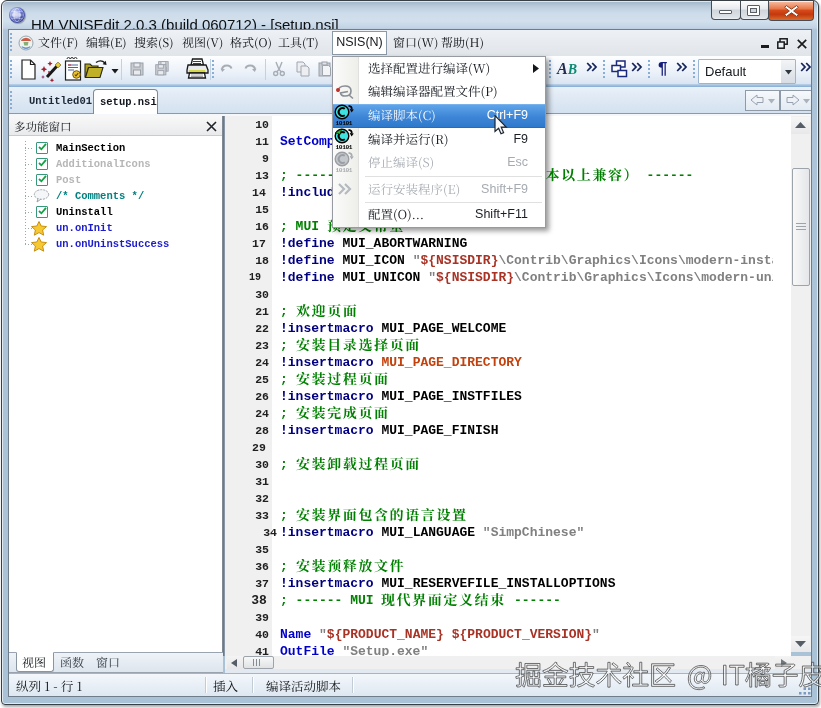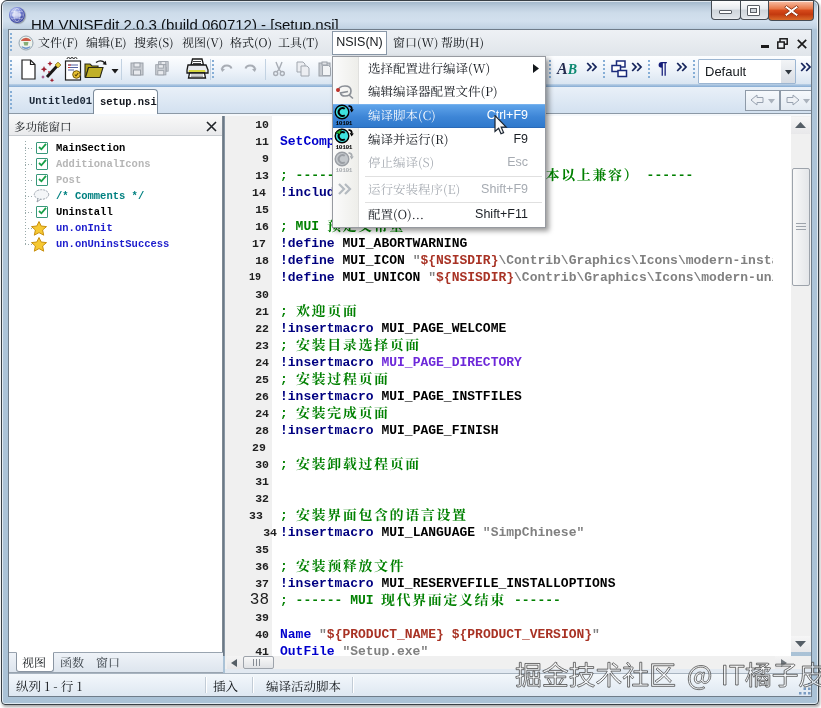--- a/index.html
+++ b/index.html
@@ -440,21 +440,21 @@
             <path transform="translate(31.20,0) scale(0.014000)" d="M705 -737V-527H300V-737ZM176 -766V88H197C251 88 300 57 300 42V-6H705V78H724C771 78 830 48 832 38V-714C854 -719 869 -728 877 -738L755 -835L694 -766H308L176 -820ZM300 -498H705V-283H300ZM300 -255H705V-35H300Z"></path>
             <path transform="translate(46.80,0) scale(0.014000)" d="M162 -428 154 -421C195 -381 241 -314 254 -255C363 -182 453 -394 162 -428ZM846 -574 776 -487H761L773 -744C793 -747 801 -750 809 -760L692 -847L644 -789H149L158 -761H652L645 -636H179L188 -607H644L638 -487H38L46 -459H438V-266C271 -193 114 -128 44 -104L134 13C145 7 153 -4 154 -17C276 -101 369 -171 438 -227V-58C438 -46 433 -40 417 -40C394 -40 285 -46 285 -46V-33C339 -25 362 -11 378 5C394 23 400 51 402 88C536 78 556 24 556 -55V-411C614 -179 721 -66 872 21C885 -34 918 -76 963 -87L966 -98C869 -125 766 -169 683 -248C750 -277 819 -314 866 -343C889 -338 899 -343 905 -352L781 -436C758 -393 708 -323 663 -269C618 -318 580 -379 556 -456L555 -459H945C960 -459 970 -464 973 -475C925 -516 846 -574 846 -574Z"></path>
             <path transform="translate(62.40,0) scale(0.014000)" d="M82 -828 73 -823C114 -765 162 -682 176 -610C286 -528 381 -747 82 -828ZM852 -547 792 -465H684V-625H902C917 -625 927 -630 930 -641C890 -679 822 -734 822 -734L762 -654H684V-796C710 -800 719 -810 720 -824L572 -837V-654H478C494 -685 508 -718 520 -753C542 -753 554 -763 558 -775L414 -810C402 -694 372 -573 335 -491L348 -483C391 -520 430 -568 462 -625H572V-465H344L352 -436H470C465 -290 435 -179 304 -93V-92C290 -100 277 -108 265 -118V-445C293 -450 308 -457 315 -467L200 -560L145 -489H35L41 -460H161V-108C123 -86 75 -55 38 -37L117 79C124 73 128 66 125 57C153 5 193 -56 210 -87C221 -104 232 -106 247 -88C330 20 419 63 622 63C715 63 824 63 897 63C903 18 928 -23 974 -33V-45C862 -39 769 -38 660 -38C500 -38 395 -48 319 -84C501 -149 571 -263 586 -436H650V-185C650 -118 662 -96 742 -96H803C914 -96 949 -119 949 -160C949 -181 945 -194 919 -205L916 -332H904C888 -276 874 -225 866 -210C861 -201 857 -199 849 -199C842 -199 830 -198 814 -198H776C758 -198 756 -202 756 -213V-436H935C949 -436 959 -441 962 -452C921 -491 852 -547 852 -547Z"></path>
             <path transform="translate(78.00,0) scale(0.014000)" d="M860 -219 797 -142H699V-262H900C913 -262 924 -267 927 -278C887 -313 822 -361 822 -361L765 -291H699V-379C724 -383 731 -392 732 -405L582 -419V-291H379L387 -262H582V-142H327L335 -113H582V88H605C649 88 699 70 699 62V-113H946C961 -113 971 -118 974 -129C931 -167 860 -219 860 -219ZM477 -776H366L375 -748H469C498 -655 540 -585 595 -530C518 -464 423 -409 314 -369L321 -355C451 -382 561 -426 651 -484C717 -437 798 -406 892 -382C904 -436 935 -472 981 -485V-497C893 -506 810 -522 737 -548C797 -600 845 -661 882 -729C907 -731 917 -734 925 -745L824 -835L760 -776ZM490 -748H760C734 -689 697 -635 652 -585C582 -623 526 -676 490 -748ZM339 -692 285 -613H268V-807C293 -810 303 -820 305 -835L154 -849V-613H31L39 -585H154V-400C94 -380 46 -365 18 -357L71 -224C82 -229 92 -241 95 -254L154 -292V-69C154 -57 150 -52 135 -52C115 -52 30 -58 30 -58V-44C72 -35 92 -22 106 -1C118 19 124 49 126 90C252 77 268 28 268 -57V-368C333 -414 385 -452 424 -483L419 -494L268 -439V-585H406C420 -585 430 -590 433 -601C399 -638 339 -692 339 -692Z"></path>
             <path transform="translate(93.60,0) scale(0.014000)" d="M596 -488 438 -501C437 -208 458 -41 33 76L40 91C327 41 454 -33 511 -138C623 -84 771 14 849 88C987 111 987 -133 520 -155C558 -238 559 -339 562 -461C584 -463 593 -473 596 -488ZM841 -857 774 -771H51L60 -743H404C402 -693 398 -633 395 -591H310L180 -643V-126H198C249 -126 302 -154 302 -166V-563H696V-153H717C758 -153 817 -176 818 -184V-547C836 -551 847 -558 853 -565L741 -650L687 -591H429C466 -631 509 -690 543 -743H935C949 -743 961 -748 964 -759C917 -799 841 -857 841 -857Z"></path>
             <path transform="translate(109.20,0) scale(0.014000)" d="M105 -577V83H126C185 83 221 61 221 52V3H772V75H793C853 75 894 50 894 43V-538C917 -542 928 -550 936 -559L826 -646L767 -577H431C475 -618 526 -674 568 -725H942C956 -725 967 -730 970 -741C921 -782 842 -840 842 -840L772 -754H34L42 -725H409L395 -577H233L105 -626ZM221 -26V-549H327V-26ZM772 -26H665V-549H772ZM436 -549H555V-397H436ZM436 -368H555V-211H436ZM436 -183H555V-26H436Z"></path>
           </g>
         </svg>
       </div>
 <div class="abs mono" style="left:24px;top:238px;width:20px;font-weight:bold;font-size:11.5px;line-height:17px;text-align:right;color:#202020">24</div>
-<div class="cl" style="top:238px"><span style="color:#000080">!insertmacro</span><span style="color:#6d28d9"> MUI_PAGE_DIRECTORY</span></div>
+<div class="cl" style="top:238px"><span style="color:#000080">!insertmacro</span><span style="color:#c2410c"> MUI_PAGE_DIRECTORY</span></div>
 <div class="abs mono" style="left:24px;top:255px;width:20px;font-weight:bold;font-size:11.5px;line-height:17px;text-align:right;color:#202020">25</div>
 <div class="cl" style="top:255px"><span style="color:#008000">; </span><span class="sp" style="width:93.6px"></span></div>
 <div style="position:absolute;left:70.60px;top:268.00px;width:0;height:0">
         <svg style="position:absolute;overflow:visible" width="1" height="1">
           <g fill="#008000">
             <path transform="translate(0.00,0) scale(0.014000)" d="M848 -520 783 -434H442L510 -574C542 -574 551 -584 554 -596L397 -635C383 -591 352 -514 317 -434H39L47 -406H304C267 -323 227 -240 197 -188C290 -164 376 -136 452 -107C357 -24 222 32 32 76L36 90C280 63 439 14 549 -68C653 -22 735 27 791 72C898 131 1041 -29 624 -138C685 -209 725 -296 758 -406H937C952 -406 962 -411 965 -422C921 -462 848 -520 848 -520ZM408 -849 401 -843C440 -810 469 -752 470 -698C484 -688 497 -682 510 -680H194C190 -701 183 -723 174 -746L161 -745C164 -693 121 -646 86 -627C52 -610 28 -578 40 -538C56 -494 112 -482 146 -506C181 -529 206 -580 198 -652H803C793 -612 777 -560 763 -525L772 -518C824 -545 892 -592 930 -628C951 -629 962 -631 970 -640L861 -743L797 -680H538C618 -695 644 -845 408 -849ZM315 -195C352 -256 392 -334 428 -406H623C599 -309 562 -230 508 -165C451 -176 387 -186 315 -195Z"></path>
             <path transform="translate(15.60,0) scale(0.014000)" d="M91 -794 82 -789C106 -749 128 -690 127 -637C213 -554 330 -726 91 -794ZM854 -377 792 -295H524C584 -309 603 -407 429 -404L421 -398C442 -379 463 -341 466 -308C475 -301 484 -297 493 -295H42L50 -267H374C293 -194 170 -129 28 -87L34 -74C126 -88 213 -107 291 -132V-74C291 -56 282 -45 230 -18L295 92C303 88 311 81 317 72C442 24 548 -26 608 -53L606 -66L405 -41V-177C453 -200 495 -226 530 -255C591 -69 710 25 881 86C895 31 926 -7 973 -19V-31C866 -47 762 -77 679 -129C745 -142 813 -160 860 -180C882 -174 891 -178 898 -188L787 -267H937C951 -267 962 -272 965 -283C923 -322 854 -377 854 -377ZM649 -149C607 -181 571 -220 546 -267H778C750 -233 698 -185 649 -149ZM37 -518 113 -402C123 -405 131 -415 135 -428C190 -477 234 -518 266 -551V-346H286C328 -346 376 -366 376 -375V-807C404 -811 411 -821 413 -835L266 -849V-585C171 -555 79 -528 37 -518ZM747 -833 596 -846V-674H398L406 -645H596V-462H419L427 -434H909C923 -434 933 -439 936 -450C897 -486 831 -539 831 -539L774 -462H714V-645H938C953 -645 963 -650 966 -661C925 -699 856 -753 856 -753L796 -674H714V-807C738 -811 746 -820 747 -833Z"></path>
             <path transform="translate(31.20,0) scale(0.014000)" d="M402 -537 394 -530C445 -467 468 -376 477 -317C565 -218 699 -442 402 -537ZM88 -830 78 -824C122 -766 172 -682 189 -609C300 -529 392 -750 88 -830ZM876 -727 820 -632H795V-804C819 -807 829 -816 831 -831L681 -845V-632H333L341 -604H681V-216C681 -202 675 -196 658 -196C633 -196 509 -204 509 -204V-190C565 -182 591 -169 609 -152C628 -135 634 -109 638 -74C776 -86 795 -130 795 -209V-604H948C962 -604 971 -609 974 -620C941 -662 876 -727 876 -727ZM168 -131C122 -103 64 -64 20 -40L101 84C110 78 114 69 112 59C148 0 205 -80 226 -114C238 -131 249 -135 262 -114C342 13 430 65 631 65C717 65 826 65 894 65C899 15 925 -25 971 -37V-49C864 -43 775 -41 669 -41C462 -41 358 -64 278 -148V-452C307 -457 321 -465 330 -474L209 -571L153 -497H29L35 -468H168Z"></path>
             <path transform="translate(46.80,0) scale(0.014000)" d="M312 -849C251 -799 127 -727 24 -687L27 -674C75 -678 125 -685 174 -692V-541H29L37 -513H163C136 -378 89 -236 17 -133L29 -121C85 -167 133 -219 174 -276V90H195C251 90 288 63 289 56V-420C313 -377 334 -323 336 -276C392 -226 453 -280 425 -347H608V-187H415L423 -159H608V30H349L357 58H959C974 58 984 53 987 42C946 4 877 -51 877 -51L815 30H726V-159H920C934 -159 945 -164 948 -174C908 -210 844 -261 844 -261L787 -187H726V-347H935C950 -347 960 -352 963 -363C924 -399 858 -452 858 -452L800 -376H411L413 -368C393 -397 354 -427 289 -450V-513H416C430 -513 440 -518 443 -529C409 -563 351 -614 351 -614L300 -541H289V-713C322 -721 352 -728 378 -736C410 -726 432 -729 444 -739ZM449 -765V-438H465C510 -438 559 -462 559 -472V-499H782V-457H801C839 -457 895 -480 896 -487V-718C916 -722 930 -731 936 -739L825 -822L772 -765H563L449 -810ZM559 -528V-736H782V-528Z"></path>
             <path transform="translate(62.40,0) scale(0.014000)" d="M596 -488 438 -501C437 -208 458 -41 33 76L40 91C327 41 454 -33 511 -138C623 -84 771 14 849 88C987 111 987 -133 520 -155C558 -238 559 -339 562 -461C584 -463 593 -473 596 -488ZM841 -857 774 -771H51L60 -743H404C402 -693 398 -633 395 -591H310L180 -643V-126H198C249 -126 302 -154 302 -166V-563H696V-153H717C758 -153 817 -176 818 -184V-547C836 -551 847 -558 853 -565L741 -650L687 -591H429C466 -631 509 -690 543 -743H935C949 -743 961 -748 964 -759C917 -799 841 -857 841 -857Z"></path>
@@ -492,21 +492,21 @@
             <path transform="translate(46.80,0) scale(0.014000)" d="M746 -818 738 -811C777 -781 827 -727 846 -682C950 -635 1002 -829 746 -818ZM350 -506 220 -548C210 -520 191 -477 170 -432H50L58 -403H156C138 -365 118 -327 102 -298C86 -292 70 -284 60 -276L154 -207L194 -249H279V-152C177 -143 92 -138 44 -136L93 -8C105 -10 116 -18 122 -31L279 -74V85H297C350 85 381 65 381 59V-103C455 -126 516 -145 565 -162L563 -176L381 -160V-249H542C556 -249 566 -254 569 -265C533 -298 473 -345 473 -345L420 -277H381V-346C407 -350 415 -360 417 -374L294 -387V-277H202C221 -313 245 -359 267 -403H530C544 -403 554 -408 556 -419C519 -452 459 -496 459 -496L406 -432H281L307 -488C333 -484 345 -495 350 -506ZM866 -659 806 -577H684C681 -647 682 -720 683 -796C708 -800 717 -811 719 -824L574 -841C574 -749 575 -660 580 -577H352V-685H518C532 -685 542 -690 545 -701C512 -735 455 -785 455 -785L405 -714H352V-800C378 -805 386 -815 388 -829L245 -841V-714H79L87 -685H245V-577H35L43 -549H582C592 -396 614 -260 663 -150C605 -68 531 6 439 63L447 75C550 35 633 -19 700 -81C730 -33 767 9 813 43C861 78 933 111 969 67C984 51 978 25 945 -25L964 -188L953 -190C937 -147 913 -93 898 -67C889 -49 882 -49 867 -61C829 -87 799 -121 775 -162C845 -248 893 -343 928 -435C953 -433 964 -439 969 -450L819 -515C801 -432 772 -345 730 -263C704 -345 691 -442 685 -549H948C962 -549 973 -554 976 -565C935 -604 866 -659 866 -659Z"></path>
             <path transform="translate(62.40,0) scale(0.014000)" d="M402 -537 394 -530C445 -467 468 -376 477 -317C565 -218 699 -442 402 -537ZM88 -830 78 -824C122 -766 172 -682 189 -609C300 -529 392 -750 88 -830ZM876 -727 820 -632H795V-804C819 -807 829 -816 831 -831L681 -845V-632H333L341 -604H681V-216C681 -202 675 -196 658 -196C633 -196 509 -204 509 -204V-190C565 -182 591 -169 609 -152C628 -135 634 -109 638 -74C776 -86 795 -130 795 -209V-604H948C962 -604 971 -609 974 -620C941 -662 876 -727 876 -727ZM168 -131C122 -103 64 -64 20 -40L101 84C110 78 114 69 112 59C148 0 205 -80 226 -114C238 -131 249 -135 262 -114C342 13 430 65 631 65C717 65 826 65 894 65C899 15 925 -25 971 -37V-49C864 -43 775 -41 669 -41C462 -41 358 -64 278 -148V-452C307 -457 321 -465 330 -474L209 -571L153 -497H29L35 -468H168Z"></path>
             <path transform="translate(78.00,0) scale(0.014000)" d="M312 -849C251 -799 127 -727 24 -687L27 -674C75 -678 125 -685 174 -692V-541H29L37 -513H163C136 -378 89 -236 17 -133L29 -121C85 -167 133 -219 174 -276V90H195C251 90 288 63 289 56V-420C313 -377 334 -323 336 -276C392 -226 453 -280 425 -347H608V-187H415L423 -159H608V30H349L357 58H959C974 58 984 53 987 42C946 4 877 -51 877 -51L815 30H726V-159H920C934 -159 945 -164 948 -174C908 -210 844 -261 844 -261L787 -187H726V-347H935C950 -347 960 -352 963 -363C924 -399 858 -452 858 -452L800 -376H411L413 -368C393 -397 354 -427 289 -450V-513H416C430 -513 440 -518 443 -529C409 -563 351 -614 351 -614L300 -541H289V-713C322 -721 352 -728 378 -736C410 -726 432 -729 444 -739ZM449 -765V-438H465C510 -438 559 -462 559 -472V-499H782V-457H801C839 -457 895 -480 896 -487V-718C916 -722 930 -731 936 -739L825 -822L772 -765H563L449 -810ZM559 -528V-736H782V-528Z"></path>
             <path transform="translate(93.60,0) scale(0.014000)" d="M596 -488 438 -501C437 -208 458 -41 33 76L40 91C327 41 454 -33 511 -138C623 -84 771 14 849 88C987 111 987 -133 520 -155C558 -238 559 -339 562 -461C584 -463 593 -473 596 -488ZM841 -857 774 -771H51L60 -743H404C402 -693 398 -633 395 -591H310L180 -643V-126H198C249 -126 302 -154 302 -166V-563H696V-153H717C758 -153 817 -176 818 -184V-547C836 -551 847 -558 853 -565L741 -650L687 -591H429C466 -631 509 -690 543 -743H935C949 -743 961 -748 964 -759C917 -799 841 -857 841 -857Z"></path>
             <path transform="translate(109.20,0) scale(0.014000)" d="M105 -577V83H126C185 83 221 61 221 52V3H772V75H793C853 75 894 50 894 43V-538C917 -542 928 -550 936 -559L826 -646L767 -577H431C475 -618 526 -674 568 -725H942C956 -725 967 -730 970 -741C921 -782 842 -840 842 -840L772 -754H34L42 -725H409L395 -577H233L105 -626ZM221 -26V-549H327V-26ZM772 -26H665V-549H772ZM436 -549H555V-397H436ZM436 -368H555V-211H436ZM436 -183H555V-26H436Z"></path>
           </g>
         </svg>
       </div>
 <div class="abs mono" style="left:24px;top:357px;width:20px;font-weight:bold;font-size:11.5px;line-height:17px;text-align:right;color:#202020">31</div>
 <div class="abs mono" style="left:24px;top:374px;width:20px;font-weight:bold;font-size:11.5px;line-height:17px;text-align:right;color:#202020">32</div>
-<div class="abs mono" style="left:24px;top:391px;width:20px;font-weight:bold;font-size:11.5px;line-height:17px;color:#202020">33</div>
+<div class="abs mono" style="left:24px;top:391px;width:20px;font-weight:bold;font-size:11.5px;line-height:17px;text-align:right;color:#202020">33</div>
 <div class="cl" style="top:391px"><span style="color:#008000">; </span><span class="sp" style="width:171.6px"></span></div>
 <div style="position:absolute;left:70.60px;top:404.00px;width:0;height:0">
         <svg style="position:absolute;overflow:visible" width="1" height="1">
           <g fill="#008000">
             <path transform="translate(0.00,0) scale(0.014000)" d="M848 -520 783 -434H442L510 -574C542 -574 551 -584 554 -596L397 -635C383 -591 352 -514 317 -434H39L47 -406H304C267 -323 227 -240 197 -188C290 -164 376 -136 452 -107C357 -24 222 32 32 76L36 90C280 63 439 14 549 -68C653 -22 735 27 791 72C898 131 1041 -29 624 -138C685 -209 725 -296 758 -406H937C952 -406 962 -411 965 -422C921 -462 848 -520 848 -520ZM408 -849 401 -843C440 -810 469 -752 470 -698C484 -688 497 -682 510 -680H194C190 -701 183 -723 174 -746L161 -745C164 -693 121 -646 86 -627C52 -610 28 -578 40 -538C56 -494 112 -482 146 -506C181 -529 206 -580 198 -652H803C793 -612 777 -560 763 -525L772 -518C824 -545 892 -592 930 -628C951 -629 962 -631 970 -640L861 -743L797 -680H538C618 -695 644 -845 408 -849ZM315 -195C352 -256 392 -334 428 -406H623C599 -309 562 -230 508 -165C451 -176 387 -186 315 -195Z"></path>
             <path transform="translate(15.60,0) scale(0.014000)" d="M91 -794 82 -789C106 -749 128 -690 127 -637C213 -554 330 -726 91 -794ZM854 -377 792 -295H524C584 -309 603 -407 429 -404L421 -398C442 -379 463 -341 466 -308C475 -301 484 -297 493 -295H42L50 -267H374C293 -194 170 -129 28 -87L34 -74C126 -88 213 -107 291 -132V-74C291 -56 282 -45 230 -18L295 92C303 88 311 81 317 72C442 24 548 -26 608 -53L606 -66L405 -41V-177C453 -200 495 -226 530 -255C591 -69 710 25 881 86C895 31 926 -7 973 -19V-31C866 -47 762 -77 679 -129C745 -142 813 -160 860 -180C882 -174 891 -178 898 -188L787 -267H937C951 -267 962 -272 965 -283C923 -322 854 -377 854 -377ZM649 -149C607 -181 571 -220 546 -267H778C750 -233 698 -185 649 -149ZM37 -518 113 -402C123 -405 131 -415 135 -428C190 -477 234 -518 266 -551V-346H286C328 -346 376 -366 376 -375V-807C404 -811 411 -821 413 -835L266 -849V-585C171 -555 79 -528 37 -518ZM747 -833 596 -846V-674H398L406 -645H596V-462H419L427 -434H909C923 -434 933 -439 936 -450C897 -486 831 -539 831 -539L774 -462H714V-645H938C953 -645 963 -650 966 -661C925 -699 856 -753 856 -753L796 -674H714V-807C738 -811 746 -820 747 -833Z"></path>
             <path transform="translate(31.20,0) scale(0.014000)" d="M441 -596V-456H278V-596ZM441 -625H278V-759H441ZM555 -596H727V-456H555ZM555 -625V-759H727V-625ZM584 -320V89H607C646 89 700 67 700 58V-273C753 -230 816 -198 886 -172C897 -228 926 -266 969 -279L970 -290C836 -306 684 -347 603 -427H727V-385H747C785 -385 844 -406 845 -414V-739C865 -743 879 -753 885 -761L771 -847L717 -787H286L162 -836V-373H180C228 -373 278 -399 278 -411V-427H344C280 -328 170 -244 29 -191L36 -177C138 -199 228 -229 303 -270V-198C303 -96 267 10 60 80L67 91C362 38 416 -81 418 -196V-278C442 -281 449 -291 451 -304L372 -311C419 -345 459 -383 490 -427H578C598 -384 624 -346 655 -314Z"></path>
             <path transform="translate(46.80,0) scale(0.014000)" d="M105 -577V83H126C185 83 221 61 221 52V3H772V75H793C853 75 894 50 894 43V-538C917 -542 928 -550 936 -559L826 -646L767 -577H431C475 -618 526 -674 568 -725H942C956 -725 967 -730 970 -741C921 -782 842 -840 842 -840L772 -754H34L42 -725H409L395 -577H233L105 -626ZM221 -26V-549H327V-26ZM772 -26H665V-549H772ZM436 -549H555V-397H436ZM436 -368H555V-211H436ZM436 -183H555V-26H436Z"></path>
             <path transform="translate(62.40,0) scale(0.014000)" d="M256 -852C209 -676 118 -505 29 -401L40 -392C93 -424 143 -462 189 -507V-49C189 56 246 71 396 71H600C905 71 965 54 965 -8C965 -30 951 -43 907 -57L903 -212H893C864 -127 846 -84 830 -60C819 -48 808 -42 783 -40C751 -38 686 -37 608 -37H392C321 -37 305 -45 305 -76V-294H489V-234H509C533 -234 564 -243 585 -252C596 -257 605 -262 605 -265V-485C626 -489 640 -498 646 -506L534 -591L480 -533H315L239 -562C263 -590 286 -621 307 -654H757C750 -405 735 -283 708 -258C699 -250 690 -247 675 -247C657 -247 612 -250 585 -252L583 -239C618 -230 641 -218 654 -201C666 -185 669 -157 669 -119C720 -119 762 -132 794 -161C848 -208 866 -322 875 -634C897 -637 909 -644 917 -653L810 -744L747 -682H325C342 -711 359 -742 374 -775C397 -773 410 -781 415 -794ZM489 -322H305V-505H489Z"></path>
             <path transform="translate(78.00,0) scale(0.014000)" d="M409 -639 401 -633C434 -600 464 -545 468 -497C570 -421 672 -617 409 -639ZM538 -774C604 -645 740 -549 893 -492C900 -535 930 -585 978 -599L980 -615C831 -641 647 -692 554 -786C585 -789 598 -795 602 -808L430 -850C387 -729 204 -556 32 -468L38 -456C235 -517 442 -649 538 -774ZM310 52V9H701V84H720C759 84 819 64 820 57V-191C842 -195 856 -205 863 -213L745 -302L690 -241H645C682 -291 731 -362 757 -403C781 -405 797 -411 805 -419L702 -512L647 -455H185L194 -427H642C611 -379 568 -316 531 -266C553 -253 574 -245 593 -241H317L194 -289V89H210C258 89 310 63 310 52ZM701 -20H310V-212H701Z"></path>
@@ -531,21 +531,21 @@
             <path transform="translate(31.20,0) scale(0.014000)" d="M779 -489 632 -502C632 -211 649 -39 363 79L372 94C553 47 645 -18 692 -104C755 -57 833 17 871 78C994 124 1032 -100 700 -119C742 -210 742 -323 745 -463C767 -465 777 -475 779 -489ZM105 -667 96 -659C145 -623 197 -557 209 -498L224 -491H41L50 -462H174V-57C174 -45 170 -38 155 -38C135 -38 49 -45 49 -45V-31C94 -24 114 -10 127 6C140 23 144 50 145 85C266 75 283 22 283 -53V-462H339C332 -420 320 -365 310 -330L322 -323C360 -354 414 -407 443 -443L463 -445V-108H479C523 -108 566 -132 566 -143V-561H812V-136H829C864 -136 915 -157 916 -165V-547C933 -551 946 -558 951 -565L852 -642L803 -589H645C679 -631 717 -691 747 -745H939C953 -745 964 -750 966 -761C925 -798 856 -850 856 -850L796 -773H436L442 -751L359 -831L297 -771H57L66 -742H299C285 -706 265 -663 245 -624C215 -644 169 -661 105 -667ZM612 -589H572L463 -634V-472L387 -545L333 -491H264C297 -504 310 -552 277 -595C331 -633 386 -681 422 -719C444 -720 454 -723 463 -731L448 -745H621C619 -695 616 -632 612 -589Z"></path>
             <path transform="translate(46.80,0) scale(0.014000)" d="M459 -659 338 -698C333 -650 315 -551 300 -488L311 -483C354 -533 401 -600 424 -639C445 -638 456 -649 459 -659ZM73 -676 61 -672C76 -625 90 -558 86 -503C154 -428 254 -569 73 -676ZM790 -399 735 -325H694V-405C719 -408 726 -417 729 -430L581 -444V-325H413L421 -296H581V-164H363L371 -136H581V89H602C645 89 694 68 694 59V-136H936C951 -136 961 -141 964 -152C922 -192 851 -249 851 -249L788 -164H694V-296H864C878 -296 889 -301 892 -312C854 -348 790 -399 790 -399ZM368 -512 323 -453H288V-736C321 -742 351 -748 376 -754C400 -745 419 -744 429 -750H471C500 -661 543 -592 598 -539C554 -498 502 -463 443 -432C446 -434 448 -437 449 -440C418 -470 368 -512 368 -512ZM288 61V-358C311 -316 333 -264 338 -219C421 -149 512 -308 288 -388V-424H423H427C409 -415 390 -407 370 -399L377 -386C485 -410 576 -447 652 -495C718 -448 797 -416 889 -392C900 -441 929 -474 972 -485V-497C885 -508 803 -525 731 -553C791 -605 837 -665 872 -733C895 -734 905 -737 912 -747L809 -838L746 -778H408L331 -850C268 -810 141 -753 39 -724L42 -710C91 -712 142 -716 192 -722V-453H35L43 -424H170C144 -293 97 -158 26 -58L38 -46C100 -98 151 -158 192 -224V90H209C256 90 288 68 288 61ZM649 -591C582 -629 528 -681 492 -750H748C724 -693 691 -639 649 -591Z"></path>
             <path transform="translate(62.40,0) scale(0.014000)" d="M171 -843 162 -838C195 -794 230 -727 238 -668C340 -590 440 -789 171 -843ZM422 -719 363 -640H31L39 -612H140C146 -370 137 -119 24 81L33 91C185 -47 232 -237 247 -442H345C337 -186 323 -69 296 -44C288 -36 279 -34 264 -34C246 -34 203 -37 176 -39L175 -25C208 -17 230 -5 243 11C255 25 257 52 257 85C305 85 345 73 375 45C425 0 444 -111 452 -424C474 -427 486 -434 494 -443L392 -528L335 -470H249C252 -517 254 -564 255 -612H502C516 -612 526 -617 529 -628C489 -665 422 -719 422 -719ZM748 -815 582 -849C568 -669 522 -480 465 -353L477 -346C521 -386 559 -435 592 -490C607 -381 628 -282 662 -193C602 -89 515 4 393 79L401 89C531 41 628 -25 702 -104C744 -25 799 41 873 92C888 37 921 5 976 -7L979 -17C891 -57 819 -112 763 -179C843 -296 884 -436 905 -590H951C966 -590 977 -595 979 -606C937 -645 867 -701 867 -701L806 -618H655C677 -671 695 -730 711 -792C733 -793 745 -802 748 -815ZM644 -590H774C765 -477 742 -369 700 -270C658 -342 628 -425 608 -518C621 -541 633 -565 644 -590Z"></path>
             <path transform="translate(78.00,0) scale(0.014000)" d="M391 -847 384 -841C430 -795 478 -722 491 -657C609 -577 704 -811 391 -847ZM659 -593C637 -458 588 -336 505 -231C396 -319 313 -436 269 -593ZM836 -716 765 -621H41L49 -593H250C286 -409 352 -269 444 -162C345 -64 210 18 32 78L37 89C235 50 387 -14 503 -101C597 -15 713 46 847 90C869 30 912 -7 972 -15L975 -27C833 -57 700 -103 587 -173C700 -286 768 -428 803 -593H933C948 -593 958 -598 961 -609C915 -652 836 -716 836 -716Z"></path>
             <path transform="translate(93.60,0) scale(0.014000)" d="M576 -837V-599H467C485 -639 502 -682 516 -727C538 -727 551 -735 555 -747L401 -795C384 -645 343 -485 297 -379L310 -371C366 -424 414 -492 453 -570H576V-327H300L308 -298H576V88H601C647 88 698 65 698 53V-298H954C969 -298 979 -303 982 -314C939 -355 866 -414 866 -414L801 -327H698V-570H926C940 -570 950 -575 953 -586C912 -625 841 -682 841 -682L779 -599H698V-792C726 -796 733 -807 736 -821ZM214 -848C176 -659 98 -463 21 -339L33 -331C75 -365 114 -404 150 -448V88H171C218 88 266 62 268 54V-532C287 -535 295 -542 298 -551L237 -574C272 -634 303 -701 330 -773C354 -771 366 -779 371 -791Z"></path>
           </g>
         </svg>
       </div>
 <div class="abs mono" style="left:24px;top:459px;width:20px;font-weight:bold;font-size:11.5px;line-height:17px;text-align:right;color:#202020">37</div>
 <div class="cl" style="top:459px"><span style="color:#000080">!insertmacro</span><span style="color:#000000"> MUI_RESERVEFILE_INSTALLOPTIONS</span></div>
-<div class="abs mono" style="left:24px;top:476px;width:20px;font-weight:normal;font-size:16px;line-height:17px;text-align:right;color:#202020">38</div>
+<div class="abs mono" style="left:24px;top:476px;width:20px;font-weight:bold;font-size:13px;line-height:17px;text-align:center;color:#202020">38</div>
 <div class="cl" style="top:476px"><span style="color:#008000">; ------ MUI </span><span class="sp" style="width:124.8px"></span><span style="color:#008000"> ------</span></div>
 <div style="position:absolute;left:156.40px;top:489.00px;width:0;height:0">
         <svg style="position:absolute;overflow:visible" width="1" height="1">
           <g fill="#008000">
             <path transform="translate(0.00,0) scale(0.014000)" d="M434 -818V-226H453C508 -226 541 -247 541 -255V-744H802V-238H821C877 -238 915 -261 915 -267V-734C937 -738 948 -745 955 -754L852 -834L798 -772H552ZM760 -661 613 -674C612 -318 635 -90 253 72L262 87C492 21 606 -68 663 -184V-20C663 45 677 65 756 65H823C939 65 976 43 976 3C976 -15 971 -27 946 -38L943 -173H931C916 -115 902 -60 894 -44C889 -34 885 -32 876 -31C868 -31 853 -31 832 -31H784C764 -31 761 -35 761 -47V-296C780 -299 790 -308 791 -321L707 -329C722 -418 722 -520 725 -634C748 -636 758 -646 760 -661ZM315 -826 257 -748H22L30 -719H147V-459H35L43 -430H147V-148C90 -133 44 -122 16 -116L78 16C90 12 99 1 103 -12C246 -96 345 -163 408 -210L405 -221L261 -179V-430H380C393 -430 403 -435 405 -446C378 -480 327 -531 327 -531L282 -459H261V-719H392C406 -719 416 -724 419 -735C381 -773 315 -826 315 -826Z"></path>
             <path transform="translate(15.60,0) scale(0.014000)" d="M708 -815 700 -809C736 -774 780 -717 795 -667C900 -605 975 -803 708 -815ZM514 -834C514 -722 518 -614 531 -513L320 -488L330 -462L534 -485C564 -272 634 -90 788 35C838 74 922 114 965 68C982 51 977 21 940 -37L963 -205L953 -207C934 -164 905 -109 888 -82C878 -65 870 -65 854 -80C728 -170 671 -323 648 -498L940 -532C954 -534 965 -541 966 -553C914 -587 831 -634 831 -634L772 -541L644 -526C635 -610 633 -698 634 -787C659 -791 668 -803 670 -815ZM235 -850C192 -653 104 -453 17 -328L29 -320C80 -358 128 -402 172 -453V89H194C239 89 287 64 288 55V-533C307 -536 316 -542 320 -551L260 -573C299 -634 333 -702 363 -777C387 -776 400 -785 404 -797Z"></path>
             <path transform="translate(31.20,0) scale(0.014000)" d="M441 -596V-456H278V-596ZM441 -625H278V-759H441ZM555 -596H727V-456H555ZM555 -625V-759H727V-625ZM584 -320V89H607C646 89 700 67 700 58V-273C753 -230 816 -198 886 -172C897 -228 926 -266 969 -279L970 -290C836 -306 684 -347 603 -427H727V-385H747C785 -385 844 -406 845 -414V-739C865 -743 879 -753 885 -761L771 -847L717 -787H286L162 -836V-373H180C228 -373 278 -399 278 -411V-427H344C280 -328 170 -244 29 -191L36 -177C138 -199 228 -229 303 -270V-198C303 -96 267 10 60 80L67 91C362 38 416 -81 418 -196V-278C442 -281 449 -291 451 -304L372 -311C419 -345 459 -383 490 -427H578C598 -384 624 -346 655 -314Z"></path>
             <path transform="translate(46.80,0) scale(0.014000)" d="M105 -577V83H126C185 83 221 61 221 52V3H772V75H793C853 75 894 50 894 43V-538C917 -542 928 -550 936 -559L826 -646L767 -577H431C475 -618 526 -674 568 -725H942C956 -725 967 -730 970 -741C921 -782 842 -840 842 -840L772 -754H34L42 -725H409L395 -577H233L105 -626ZM221 -26V-549H327V-26ZM772 -26H665V-549H772ZM436 -549H555V-397H436ZM436 -368H555V-211H436ZM436 -183H555V-26H436Z"></path>
             <path transform="translate(62.40,0) scale(0.014000)" d="M411 -848 404 -842C442 -810 470 -752 471 -700C589 -614 704 -845 411 -848ZM747 -586 686 -512H163L171 -483H440V-76C375 -97 326 -133 288 -191C308 -238 321 -286 331 -334C355 -335 366 -343 369 -358L213 -385C203 -234 157 -45 26 79L35 89C154 26 228 -63 274 -160C349 23 476 67 708 67C755 67 864 67 909 67C910 18 930 -26 971 -36V-48C906 -47 771 -47 714 -47C656 -47 604 -49 558 -53V-267H829C844 -267 854 -272 857 -283C816 -321 747 -374 747 -374L686 -295H558V-483H832C846 -483 857 -488 860 -499L807 -542C850 -565 901 -600 931 -628C952 -630 962 -631 970 -640L861 -743L799 -680H188C184 -699 178 -718 170 -739H157C160 -692 117 -648 82 -631C47 -615 22 -583 33 -541C48 -497 104 -484 139 -506C175 -528 200 -579 192 -652H806C801 -622 794 -585 788 -556Z"></path>
             <path transform="translate(78.00,0) scale(0.014000)" d="M359 -843 349 -837C396 -765 442 -667 451 -580C571 -476 683 -727 359 -843ZM875 -743 704 -783C671 -598 612 -419 499 -266C362 -386 259 -546 210 -757L194 -749C234 -510 317 -327 436 -189C336 -80 203 11 26 78L33 91C231 43 381 -32 495 -126C591 -34 705 35 836 86C861 29 909 -5 970 -9L974 -21C830 -61 694 -121 577 -204C713 -350 786 -531 833 -722C862 -723 871 -730 875 -743Z"></path>

